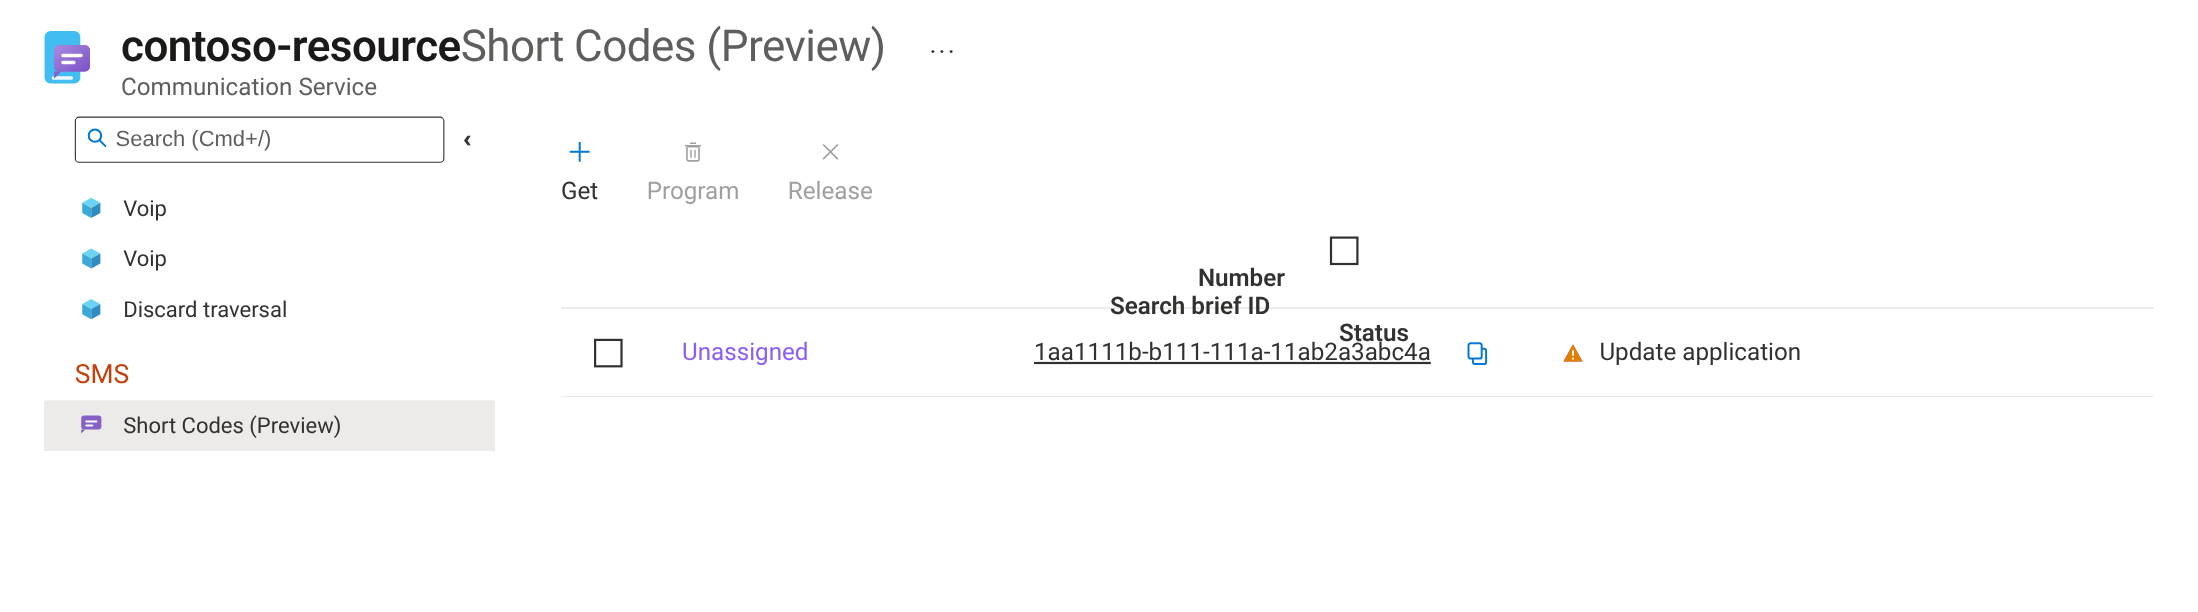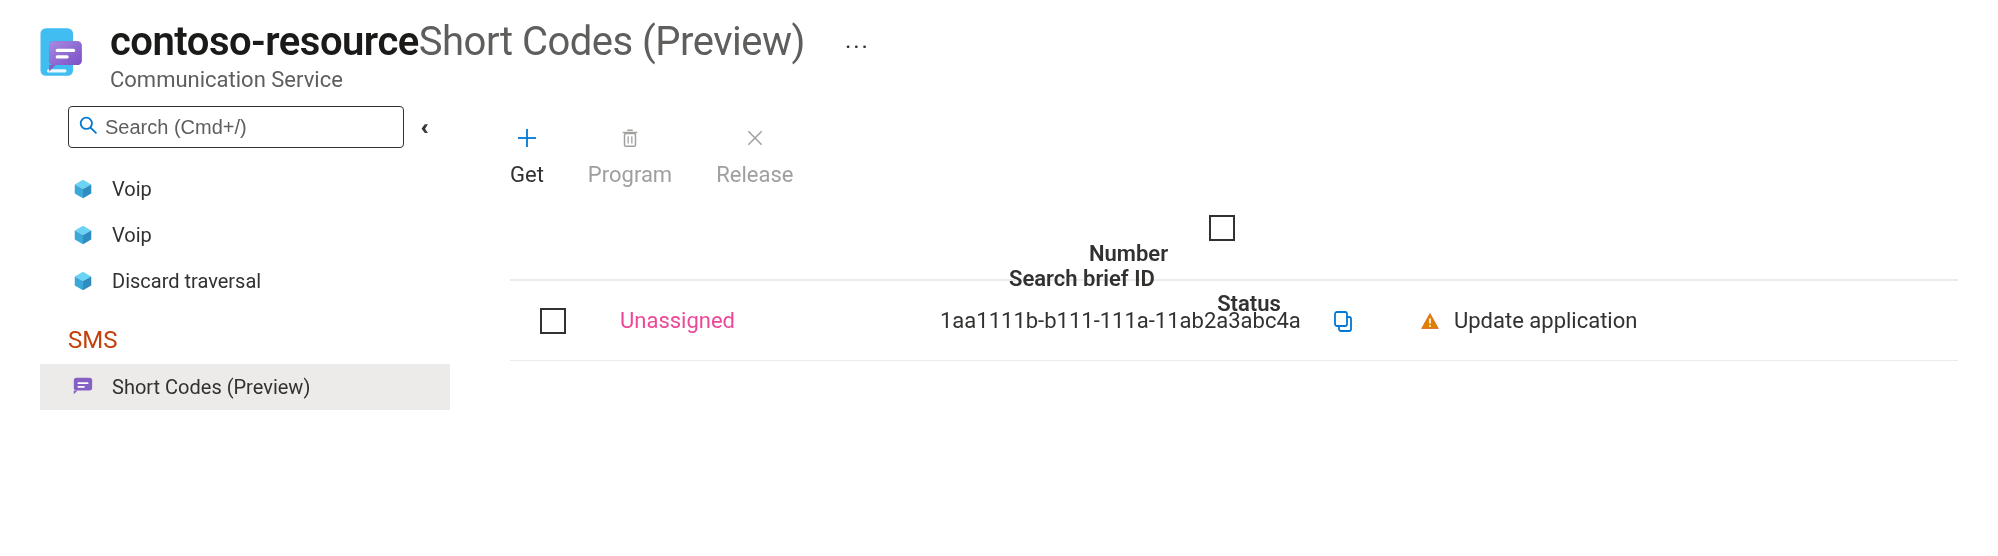--- a/index.html
+++ b/index.html
@@ -161,22 +161,22 @@
   .col-brief { width: 480px; display:flex; align-items:center; gap:30px; }
   .col-status { flex: 1; display:flex; align-items:center; gap:14px; }
 
   .checkbox {
     width: 26px; height: 26px;
     border: 2px solid #323130;
     background: #fff;
     cursor: pointer;
   }
 
-  .link-text { color: #ec4899; cursor: pointer; }
-  .mono { font-family: inherit; }
+  .link-text { color: #8b5cf6; cursor: pointer; }
+  .mono { font-family: inherit; text-decoration: underline; }
 
   .copy-icon { color:#0078d4; cursor:pointer; width:24px; height:24px; display:flex; }
 
   .warn-icon { width:20px; height:20px; display:flex; }
 </style>
 </head>
 <body>
 
 <div class="root">
 

